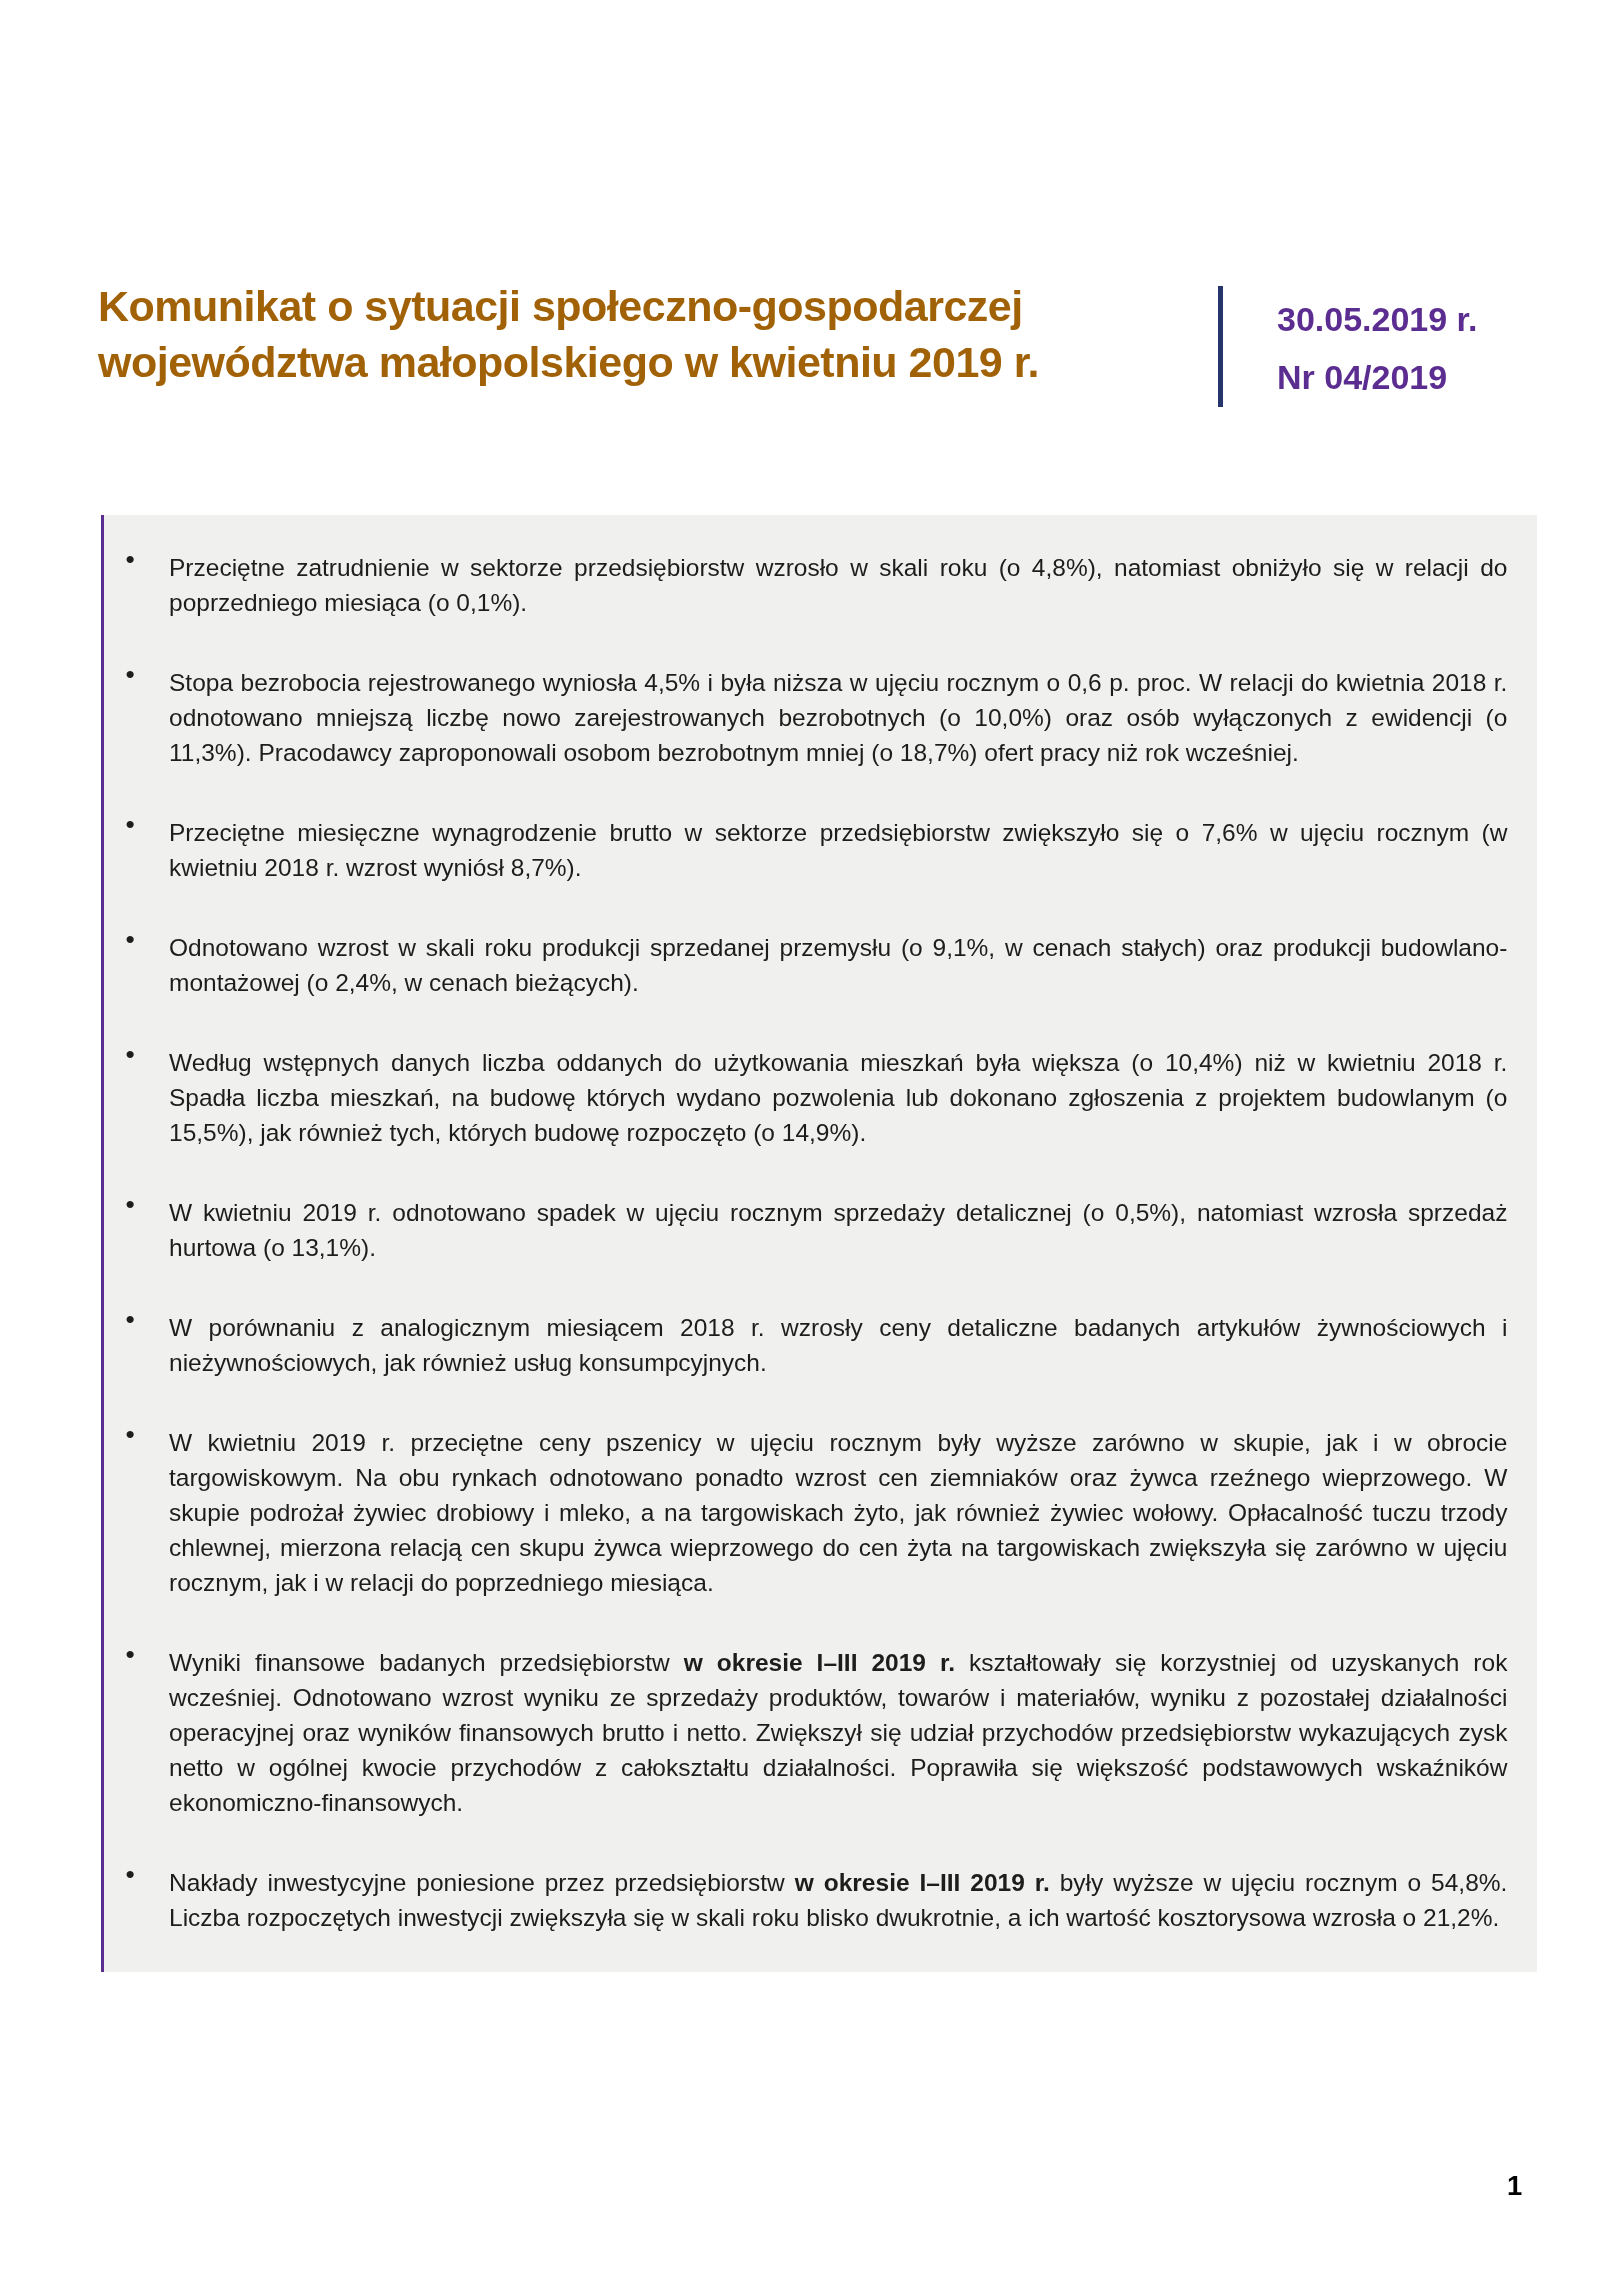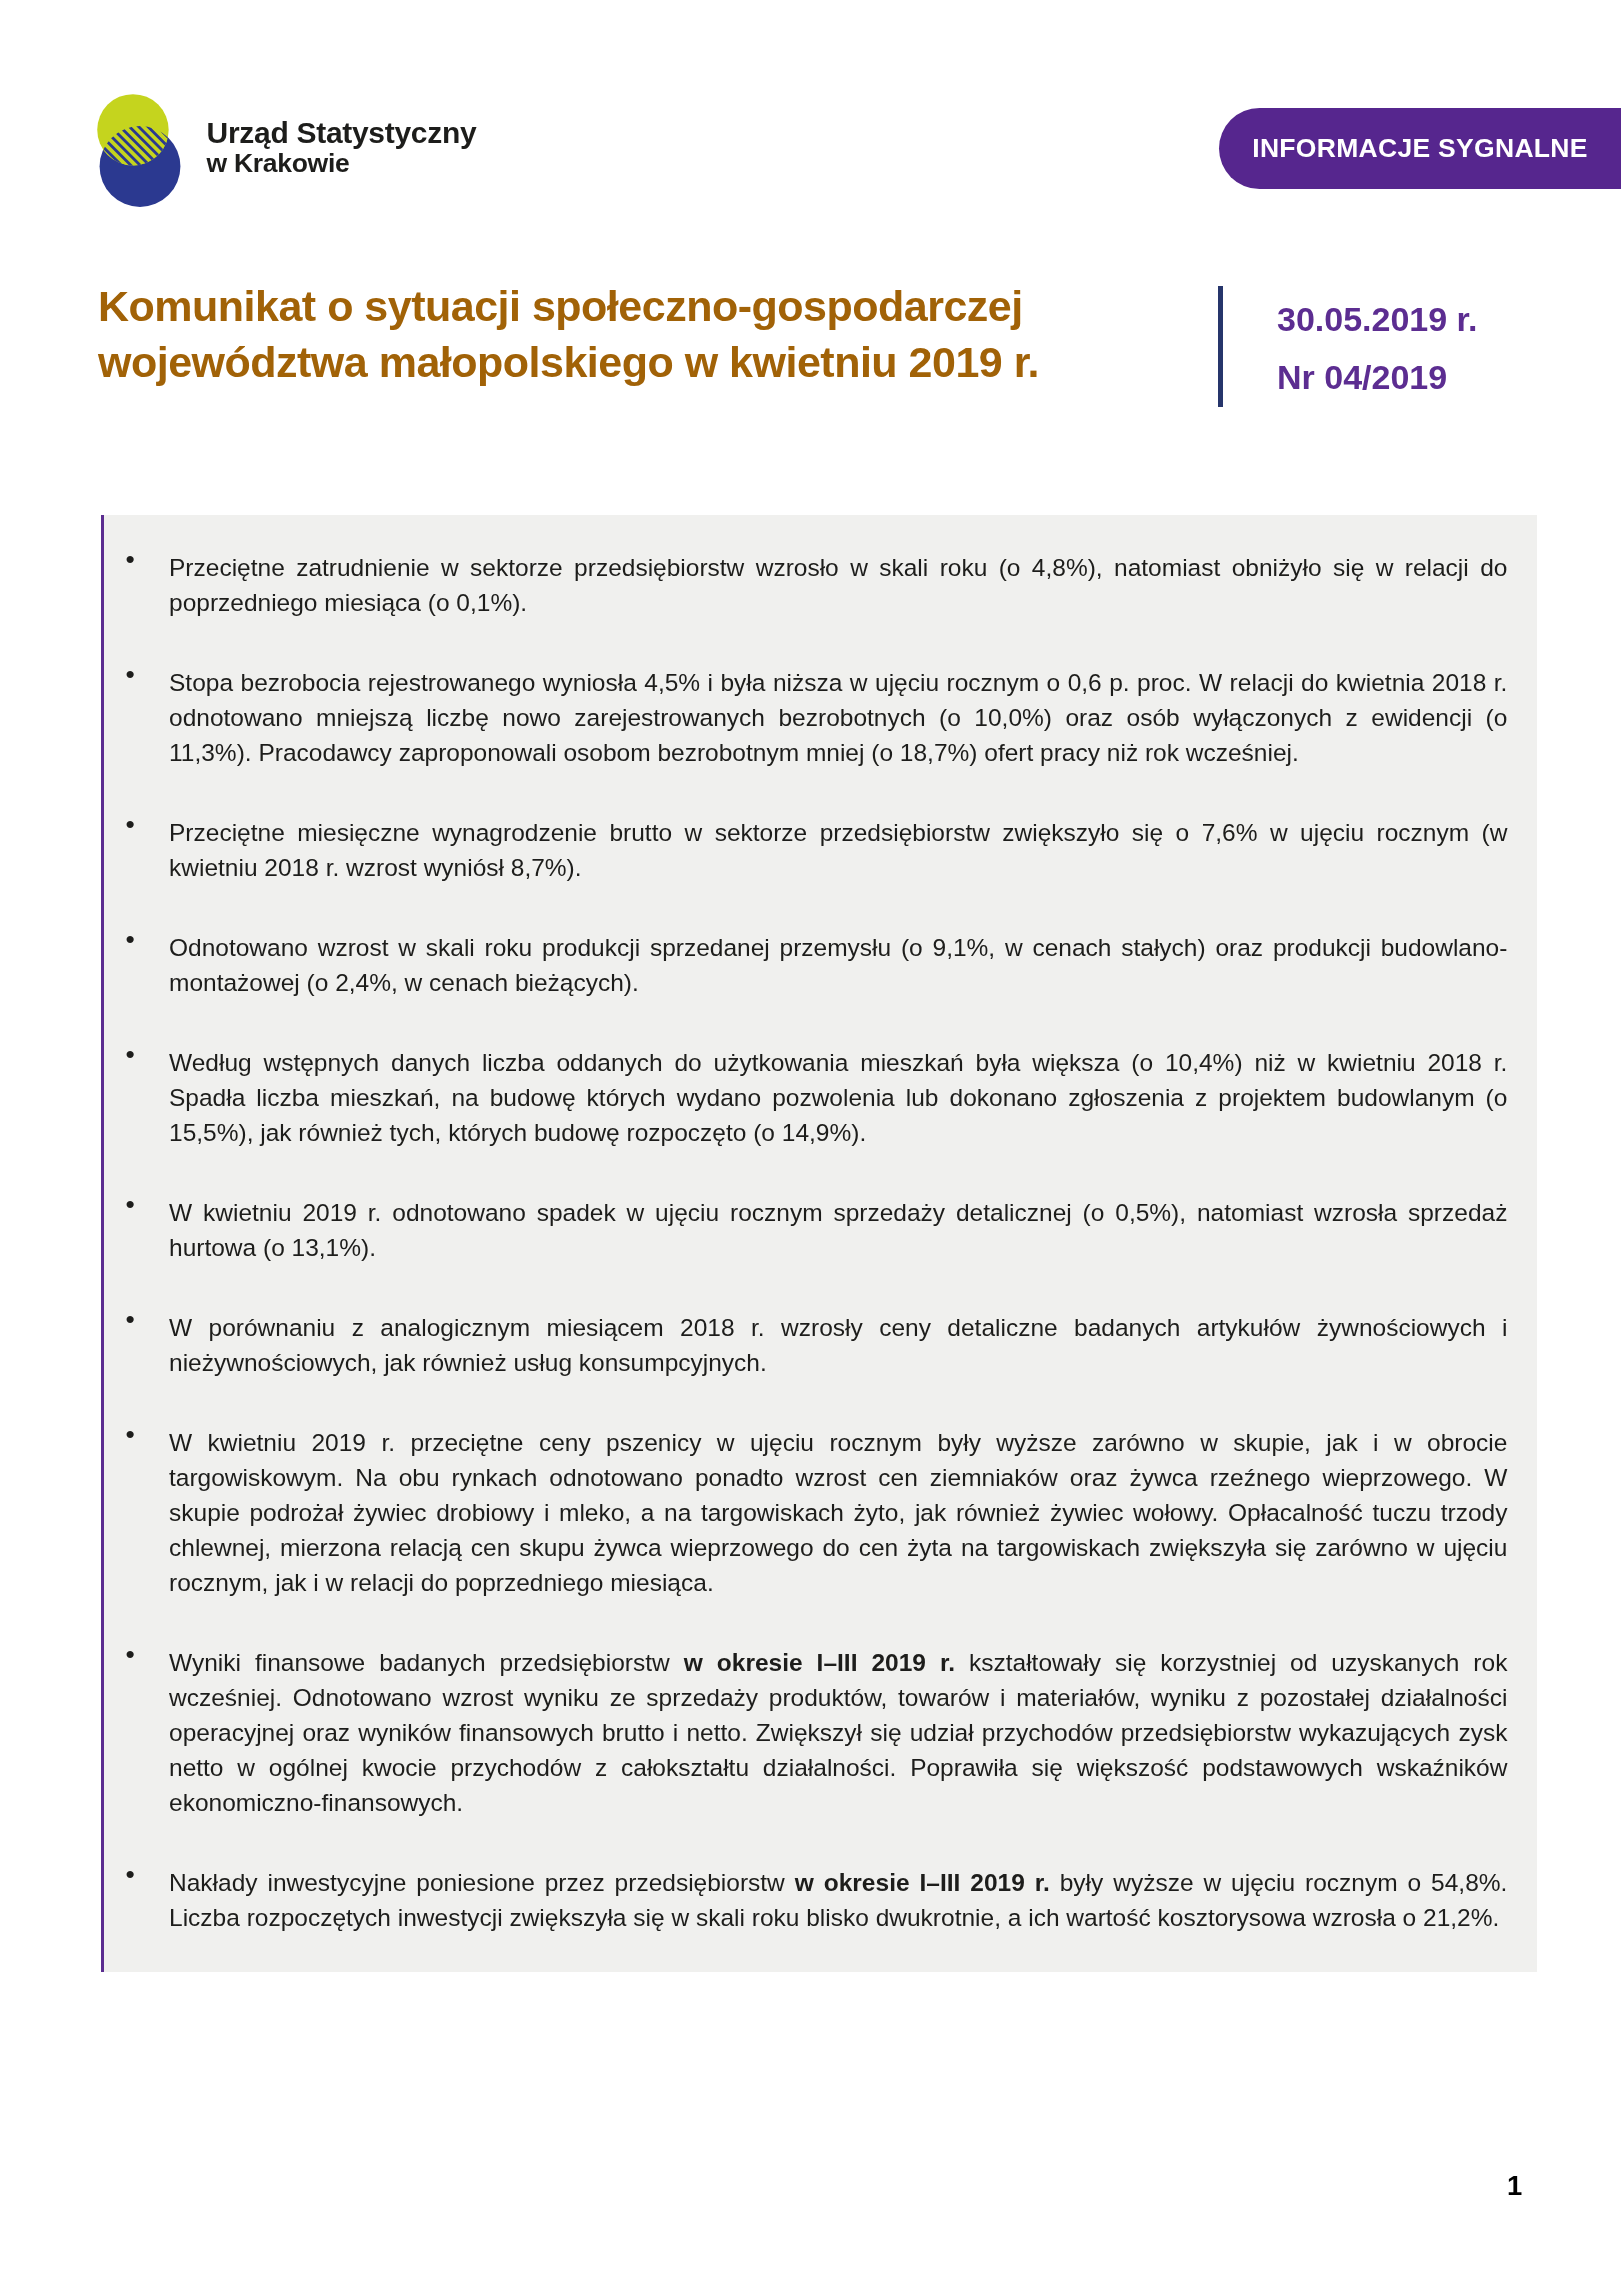--- a/index.html
+++ b/index.html
@@ -68,44 +68,21 @@
   .page-number {
     position:absolute; left:1507px; top:2170px;
     font-size:27.4px; font-weight:bold; color:#000;
   }
 </style>
 </head>
 <body>
 
 <div class="page">
 
-  <div class="logo">
-    <svg class="logo-mark" viewBox="0 0 100 125" aria-hidden="true">
-      <defs>
-        <clipPath id="greenClip">
-            <circle cx="42.5" cy="40" r="38"></circle>
-          </clipPath>
-        <pattern id="hatch" width="7" height="7" patternUnits="userSpaceOnUse" patternTransform="rotate(-45)">
-          <rect width="7" height="7" fill="#c5d41e"></rect>
-          <rect width="3" height="7" fill="#2b3990"></rect>
-        </pattern>
-      </defs>
-      <circle cx="50" cy="79" r="43" fill="#2b3990"></circle>
-      <circle cx="42.5" cy="40" r="38" fill="#c5d41e"></circle>
-      <circle cx="50" cy="79" r="43" fill="url(#hatch)" clip-path="url(#greenClip)"></circle>
-    </svg>
-    <div class="logo-text">
-      <div class="org-name">Urząd Statystyczny</div>
-      <div class="org-city">w Krakowie</div>
-    </div>
-  </div>
 
-  <div class="badge">
-    <span>INFORMACJE SYGNALNE</span>
-  </div>
 
   <h1 class="title"><span>Komunikat o sytuacji społeczno-gospodarczej</span><br><span>województwa małopolskiego w kwietniu 2019 r.</span></h1>
 
   <div class="title-divider"></div>
 
   <div class="title-meta">
     <div>30.05.2019 r.</div>
     <div>Nr 04/2019</div>
   </div>
 

